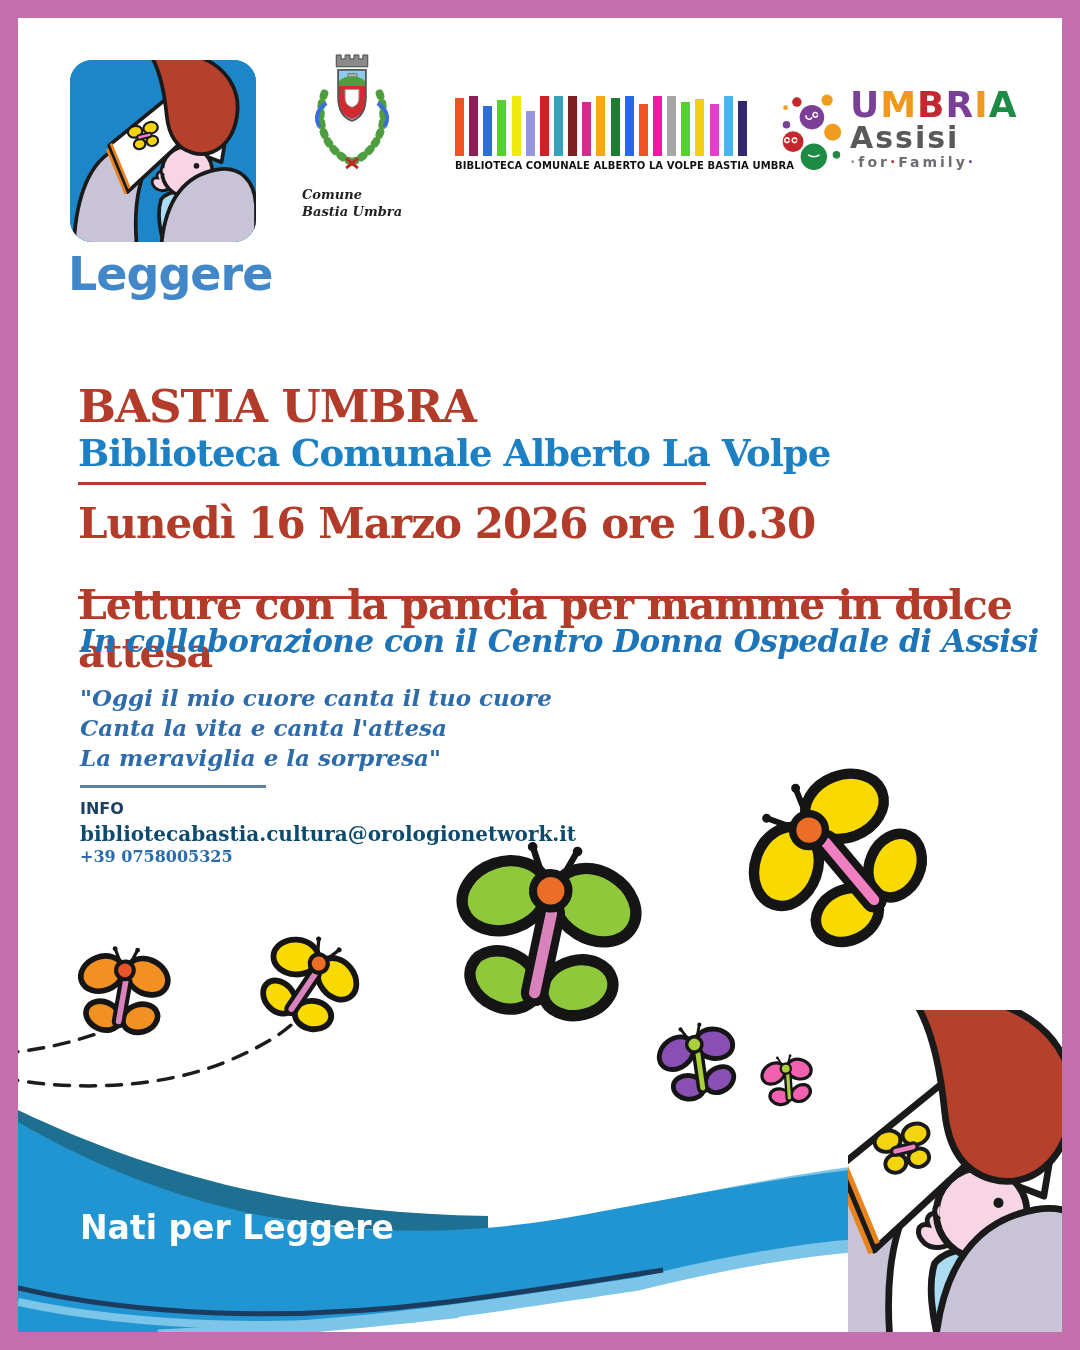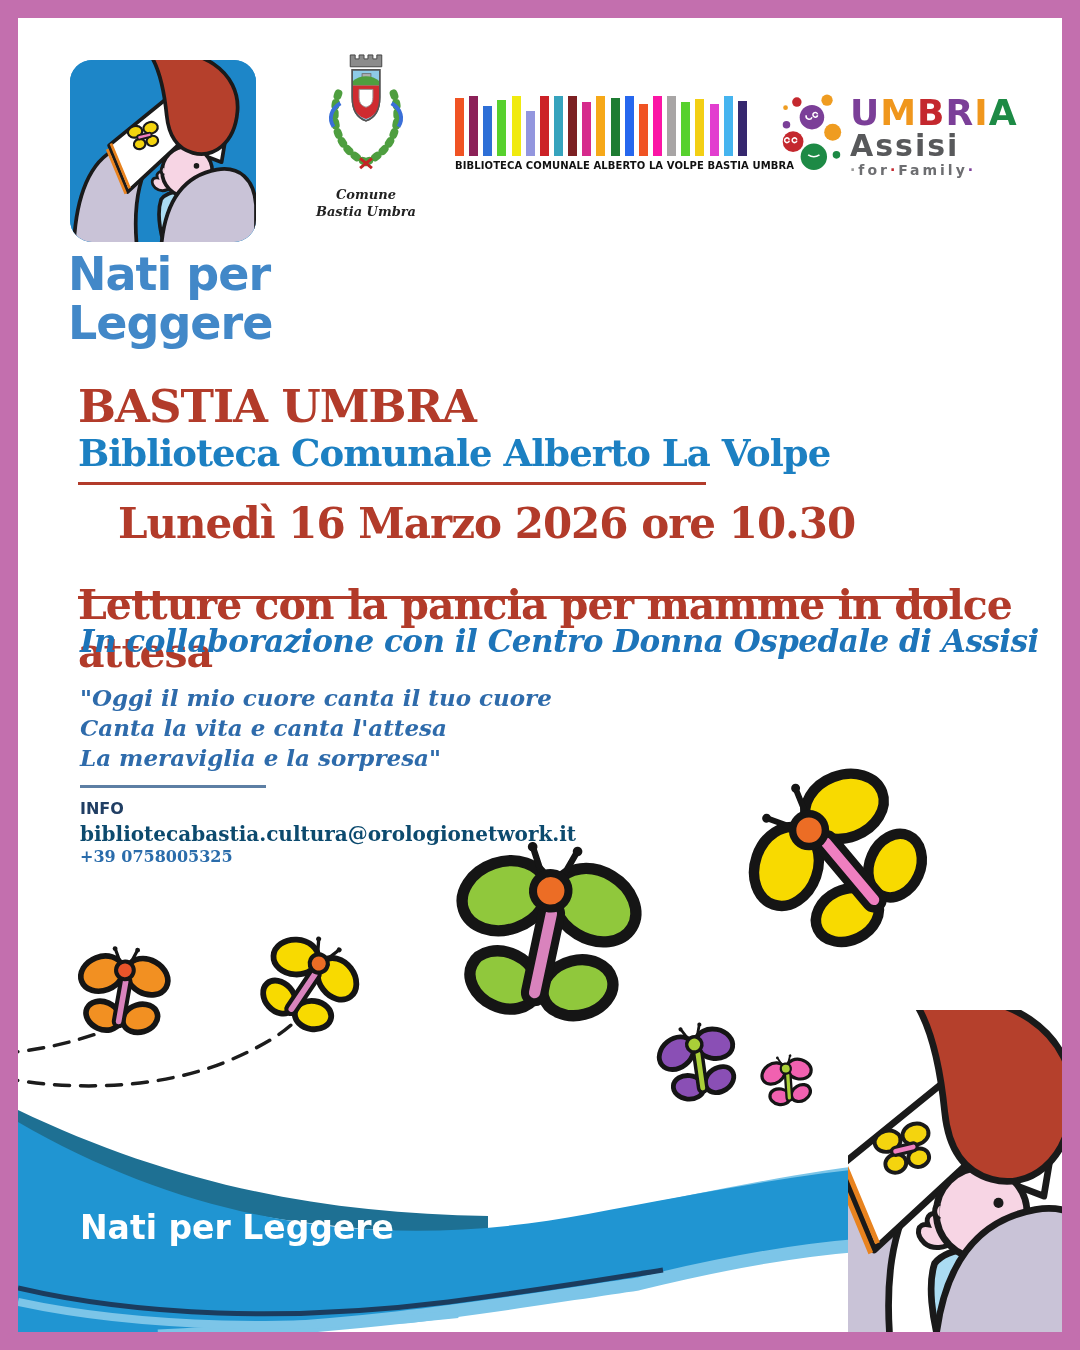--- a/index.html
+++ b/index.html
@@ -2,39 +2,39 @@
 <html><head>
 <meta charset="utf-8">
 <style>
   html,body{margin:0;padding:0;background:#888;}
   .poster{position:relative;width:1080px;height:1350px;background:#c36fae;font-family:"DejaVu Sans",sans-serif;}
   .canvas{position:absolute;left:18px;top:18px;width:1044px;height:1314px;background:#ffffff;overflow:hidden;}
 
   
   .npl-logo{position:absolute;left:52px;top:42px;width:186px;height:182px;border-radius:22px;background:#1d86c8;overflow:hidden;}
   .npl-wordmark{position:absolute;left:50px;top:232px;font-family:"DejaVu Sans",sans-serif;font-weight:bold;font-size:46px;line-height:49px;letter-spacing:-1px;color:#4288c8;}
-  .crest{position:absolute;left:290px;top:34px;width:116px;text-align:center;}
+  .crest{position:absolute;left:284px;top:34px;width:116px;text-align:left;}
   .crest-caption{margin-top:2px;font-family:"DejaVu Serif",serif;font-style:italic;font-weight:bold;font-size:13px;line-height:17px;color:#222;}
   .bars-logo{position:absolute;left:437px;top:76px;width:292px;}
   .bars-row{display:flex;align-items:flex-end;justify-content:space-between;height:62px;}
   .bars-row .bar{width:9px;}
   .bars-caption{margin-top:4px;font-size:10px;font-weight:bold;letter-spacing:0.1px;color:#111;white-space:nowrap;text-align:center;}
-  .umbria{position:absolute;left:760px;top:68px;width:240px;display:flex;gap:6px;align-items:center;}
+  .umbria{position:absolute;left:760px;top:68px;width:240px;display:flex;gap:6px;}
   .umbria-text{padding-top:2px;}
   .umbria-letters{font-weight:bold;font-size:36px;line-height:34px;letter-spacing:1px;font-family:"DejaVu Sans",sans-serif;}
   .umbria-culture{font-weight:bold;font-size:30px;line-height:32px;letter-spacing:2px;color:#58595b;}
   .umbria-forfamily{font-size:14px;font-weight:bold;letter-spacing:3px;color:#6d6e71;margin-top:0px;}
   .dot-red{color:#c4282e;} .dot-purple{color:#7b3f98;} .dot-gray{color:#9b9b9b;}
 
   
   .serif{font-family:"DejaVu Serif",serif;font-weight:bold;}
   .h-bastia{position:absolute;left:60px;top:362px;font-size:45px;letter-spacing:-1px;color:#b23b2a;}
   .h-biblio{position:absolute;left:60px;top:413px;font-size:37px;letter-spacing:-1px;color:#1c80c2;}
   .rule-red-1{position:absolute;left:60px;top:464px;width:628px;height:3px;background:#b23b2a;}
-  .h-date{position:absolute;left:60px;top:481px;font-size:42px;letter-spacing:-1px;color:#b23b2a;margin-left:40px;}
+  .h-date{position:absolute;left:60px;top:481px;font-size:42px;letter-spacing:-1px;color:#b23b2a;}
   .h-event{position:absolute;left:60px;top:529px;font-size:41px;letter-spacing:-1px;color:#b23b2a;margin-top:34px;}
   .rule-red-2{position:absolute;left:60px;top:578px;width:878px;height:3px;background:#b23b2a;}
   .h-collab{position:absolute;left:62px;top:605px;font-size:31px;font-style:italic;letter-spacing:-0.5px;color:#1d74b9;}
   .quote{position:absolute;left:62px;top:665px;font-size:23px;font-style:italic;line-height:30px;color:#2e6bab;}
   .rule-blue{position:absolute;left:62px;top:767px;width:186px;height:3px;background:#5d7fa4;}
   .info-label{position:absolute;left:62px;top:781px;font-size:16px;font-weight:bold;letter-spacing:0px;color:#203e63;font-family:"DejaVu Sans",sans-serif;}
   .info-email{position:absolute;left:62px;top:804px;font-size:20px;color:#0c4a6e;}
   .info-phone{position:absolute;left:62px;top:829px;font-size:16px;color:#2a6cab;}
 
   
@@ -151,21 +151,20 @@
         </svg>
       </div>
 
     <div class="npl-logo">
       <svg width="186" height="182" viewBox="0 0 200 200" preserveAspectRatio="xMidYMid slice">
         <rect x="0" y="0" width="200" height="200" fill="#1d86c8"></rect>
         <use href="#npl-art"></use>
       </svg>
     </div>
     <div class="npl-wordmark">
-      <div>Nati per</div>
       <div>Leggere</div>
     </div>
 
     <div class="crest">
       <svg width="100" height="128" viewBox="0 0 100 130">
         <path d="M34,3 h5 v4 h4 v-4 h5 v4 h4 v-4 h5 v4 h4 v-4 h5 v12 h-32 Z" fill="#8b8b8b" stroke="#444" stroke-width="1"></path>
         <path d="M36,18 h28 v28 c0,16 -8,22 -14,24 c-6,-2 -14,-8 -14,-24 Z" fill="#8ecbe8" stroke="#555" stroke-width="1.5"></path>
         <rect x="46" y="22" width="9" height="9" fill="#b0b0b0" stroke="#666" stroke-width="0.8"></rect>
         <path d="M36,30 C44,23 56,23 64,30 L64,34 L36,34 Z" fill="#4e9e3f"></path>
         <path d="M36,34 h28 v12 c0,16 -8,20 -14,22 c-6,-2 -14,-6 -14,-22 Z" fill="#cf2b30"></path>

